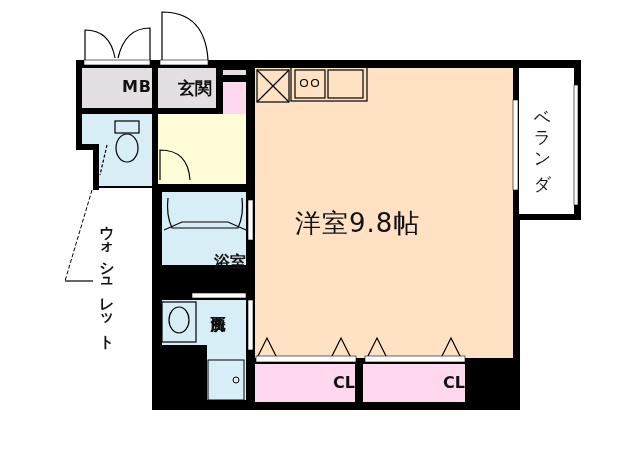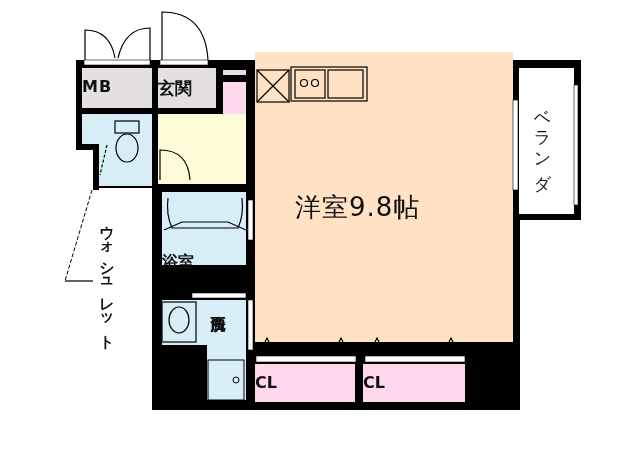--- a/index.html
+++ b/index.html
@@ -1,20 +1,20 @@
 <!DOCTYPE html>
 <html><head>
 <meta charset="utf-8">
 <style>
   html, body { margin:0; padding:0; background:#ffffff; }
   body { width:640px; height:468px; position:relative; overflow:hidden;
          font-family:"DejaVu Sans", sans-serif; }
   .abs { position:absolute; box-sizing:border-box; }
   .wall { background:#000; }
-  .label { position:absolute; color:#111; font-weight:bold; text-align:left; white-space:nowrap; }
+  .label { position:absolute; color:#111; font-weight:bold; text-align:right; white-space:nowrap; }
   .vert { writing-mode: vertical-rl; text-orientation: upright; letter-spacing:2px; }
   svg { position:absolute; left:0; top:0; }
 </style>
 </head>
 <body>
 
 <div class="abs wall" style="left:76px;top:60px;width:505px;height:350px;"></div>
 
 <div class="abs" style="left:76px;top:188px;width:76px;height:222px;background:#fff;"></div>
 <div class="abs" style="left:76px;top:150px;width:17px;height:38px;background:#fff;"></div>
@@ -39,21 +39,21 @@
 <div class="abs" style="left:158px;top:114px;width:88px;height:70px;background:#fffcd8;"></div>
 
 <div class="abs" style="left:162px;top:192px;width:84px;height:73px;background:#d8eef7;">
   <div class="label" style="left:0;right:0;top:60px;font-size:16px;">浴室</div>
 </div>
 
 <div class="abs" style="left:162px;top:300px;width:84px;height:100px;background:#d8eef7;"></div>
 <div class="abs wall" style="left:162px;top:345px;width:45px;height:60px;"></div>
 <div class="label vert" style="left:207px;top:305px;font-size:15px;letter-spacing:0;line-height:22px;">洗面所</div>
 
-<div class="abs" style="left:255px;top:52px;width:258px;height:290px;background:#ffe2c4;">
+<div class="abs" style="left:255px;top:68px;width:258px;height:290px;background:#ffe2c4;">
   <div class="label" style="left:40px;top:138px;font-size:26px;font-weight:normal;letter-spacing:1px;">洋室9.8帖</div>
 </div>
 
 <div class="abs" style="left:519px;top:68px;width:55px;height:146px;background:#fff;">
   <div class="label vert" style="left:13px;top:30px;font-size:17px;font-weight:normal;">ベランダ</div>
 </div>
 
 <div class="abs" style="left:255px;top:364px;width:100px;height:38px;background:#ffd8ee;">
   <div class="label" style="left:0;right:0;top:9px;font-size:16px;">CL</div>
 </div>

